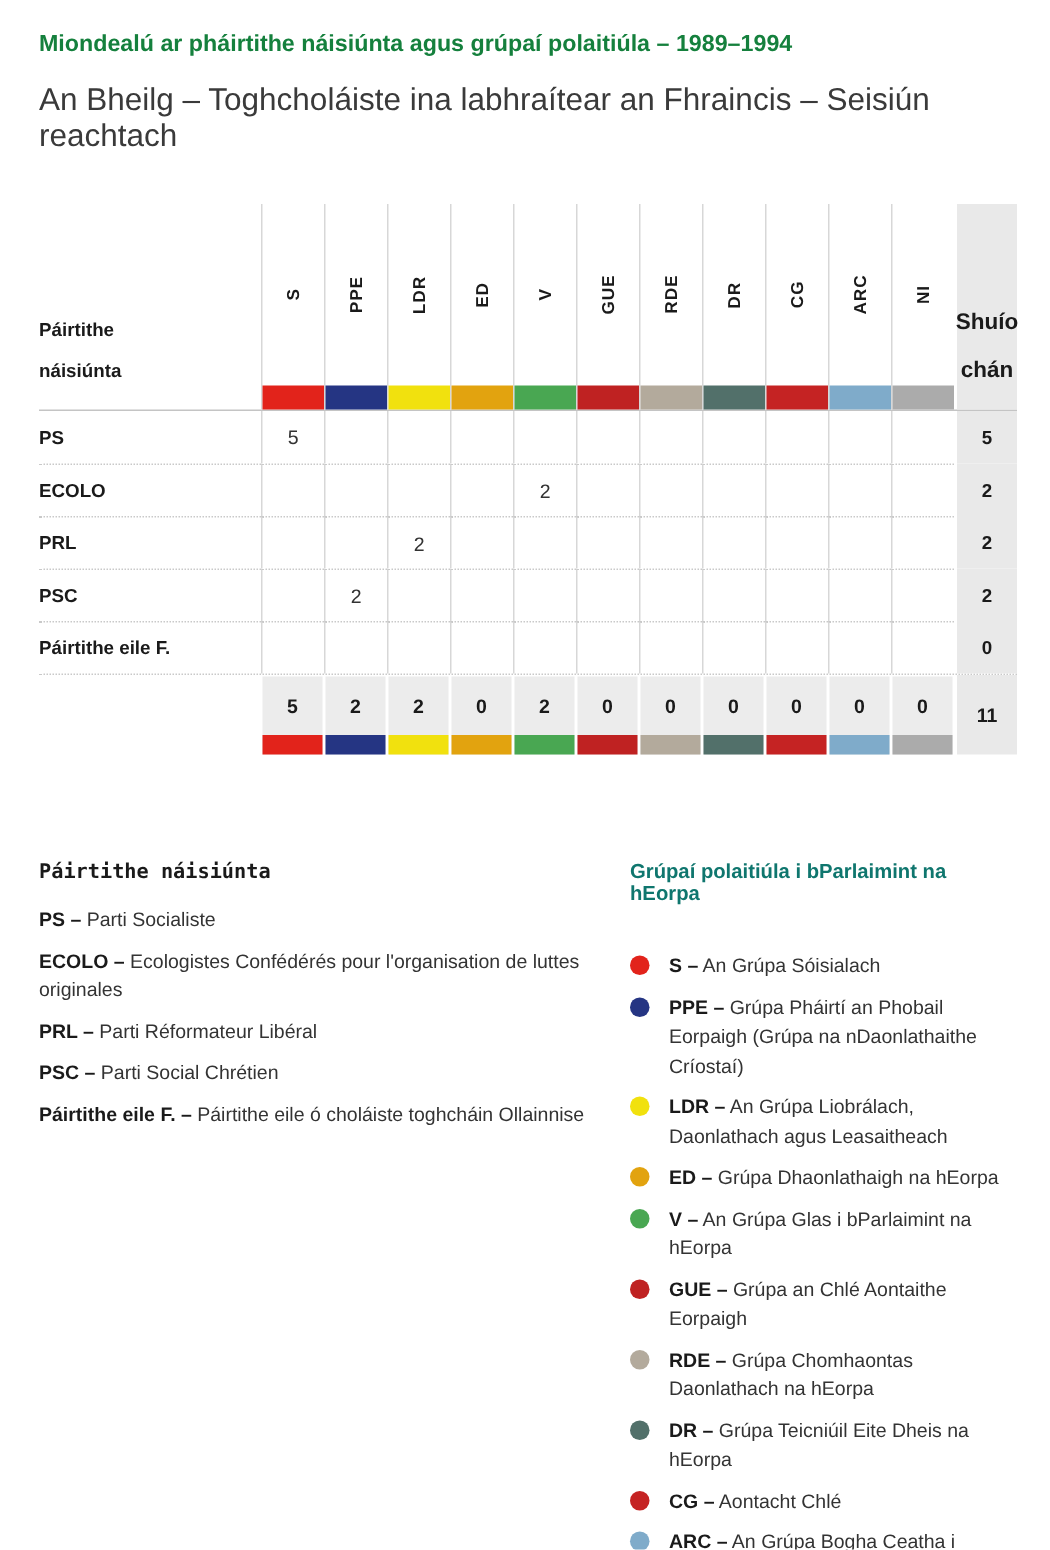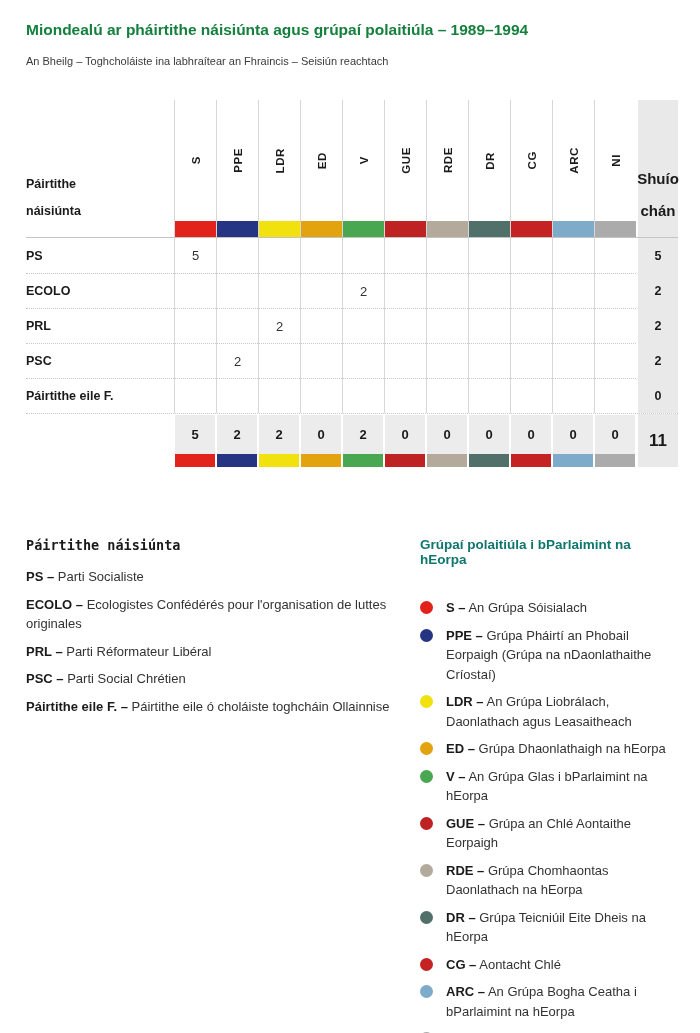--- a/index.html
+++ b/index.html
@@ -4,21 +4,21 @@
 <style>
   * { box-sizing: border-box; }
   html, body { margin: 0; padding: 0; background: #fff; }
   body {
     width: 700px; height: 1033px; overflow: hidden;
     font-family: "Liberation Sans", sans-serif; color: #222;
   }
   .container { padding: 0 26px; }
 
   .title { margin: 21px 0 16px; font-size: 15.5px; font-weight: bold; color: #15803d; }
-  .subtitle { margin: 12px 0 0; font-size: 11px; font-weight: normal; color: #3a3a3a; }
+  .subtitle { margin: 12px 0 0; font-size: 21px; font-weight: normal; color: #3a3a3a; }
 
   
   .results-table { margin-top: 33px; width: 652px; }
   .t-row { display: grid; grid-template-columns: 148px repeat(11, 42px) 42px; }
   .t-header { height: 138px; border-bottom: 1px solid #c4c4c4; }
   .t-header .label-cell {
     display: flex; flex-direction: column; justify-content: flex-end;
     padding-bottom: 12px; font-weight: bold; font-size: 12.5px; line-height: 2.15; color: #1a1a1a;
   }
   .group-h { border-left: 1px solid #d7d7d7; display: flex; flex-direction: column; }
@@ -37,21 +37,21 @@
   .t-data { height: 35px; font-size: 13px; color: #333; }
   .t-data .r-label { display: flex; align-items: center; font-weight: bold; font-size: 12.5px; color: #1a1a1a; }
   .t-data .v-cell { border-left: 1px solid #d7d7d7; display: flex; align-items: center; justify-content: center; }
   .t-data .t-cell { background: #e9e9e9; margin-left: 2px; display: flex; align-items: center; justify-content: center; font-weight: bold; font-size: 12.5px; color: #1a1a1a; }
   .t-data.sep > .r-label, .t-data.sep > .v-cell { border-top: 1px dotted #c9c9c9; text-align: center; }
 
   .t-totals { height: 54px; border-top: 1px dotted #c9c9c9; }
   .sum-cell { background: #ececec; margin: 1px 1px 0 1px; display: flex; flex-direction: column; }
   .sum-val { flex: 1; display: flex; align-items: center; justify-content: center; font-weight: bold; font-size: 13px; color: #1a1a1a; }
   .sum-bar { height: 13px; }
-  .t-totals .t-cell { background: #e9e9e9; margin-left: 2px; display: flex; align-items: center; justify-content: center; font-weight: bold; font-size: 17px; color: #1a1a1a; }
+  .t-totals .t-cell { background: #e9e9e9; margin-left: 2px; display: flex; align-items: center; justify-content: center; font-weight: bold; font-size: 13px; color: #1a1a1a; }
 
   
   .legend { display: flex; margin-top: 70px; }
   .legend-left { width: 394px; padding-right: 20px; }
   .legend-right { flex: 1; }
   .legend-left h3 {
     margin: 0 0 15px; font-family: "DejaVu Sans Mono", monospace;
     font-size: 13.5px; font-weight: bold; color: #1a1a1a;
   }
   .legend-left .p-item { font-size: 13px; line-height: 1.45; margin-bottom: 9px; color: #333; }

